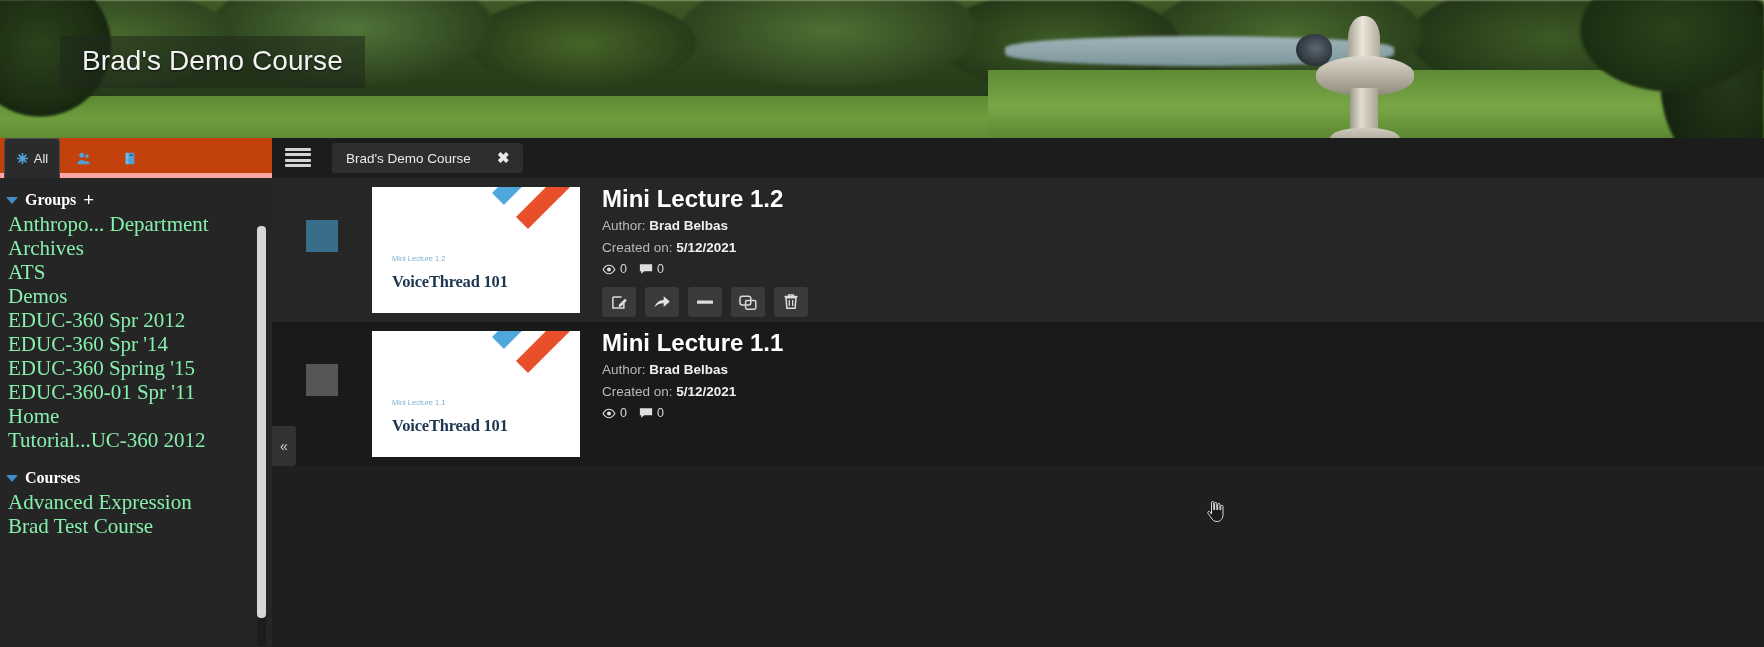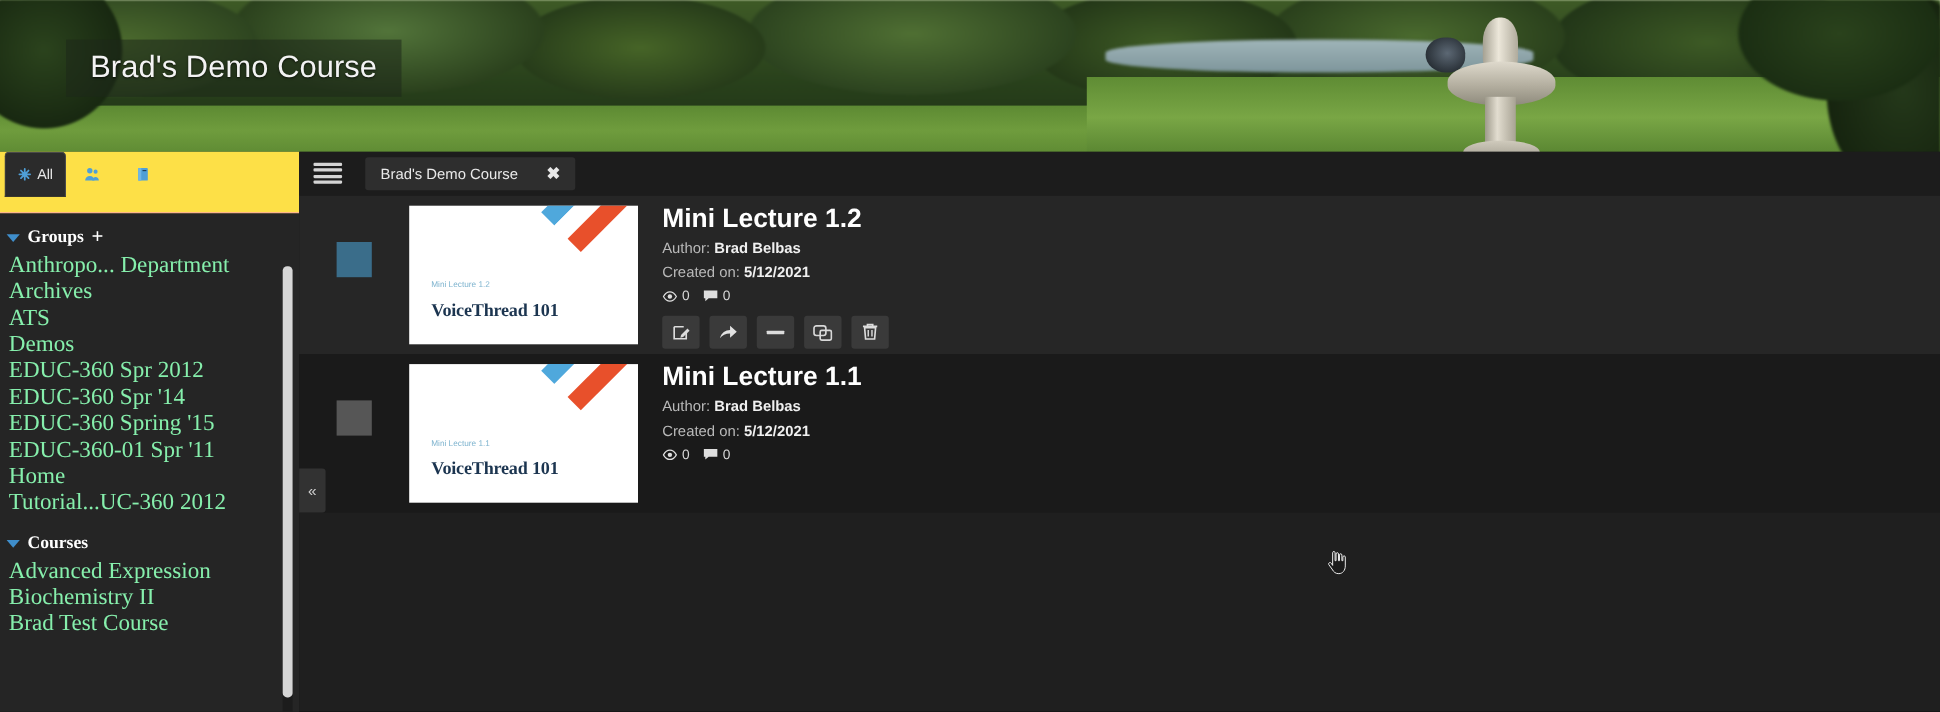--- a/index.html
+++ b/index.html
@@ -105,22 +105,22 @@
     white-space: nowrap;
     text-shadow: 0 1px 2px rgba(0,0,0,0.7);
   }
 
   
   .left-panel {
     position: absolute; left: 0; top: 138px; width: 272px; height: 509px;
     background: #252525;
   }
   .tabbar {
-    position: relative; height: 56px; background: #fde047;
-    border-bottom: 1px solid #fca5a5;
+    position: relative; height: 40px; background: #c2410c;
+    border-bottom: 5px solid #fca5a5;
   }
   .tab {
     position: absolute; top: 0; height: 41px;
     display: flex; align-items: center; justify-content: center; gap: 5px;
     color: #bfbfbf; font-size: 13px; cursor: pointer;
   }
   .tab.active {
     background: #2b2b2b;
     border: 1px solid #4a4a4a; border-bottom: 1px solid #2b2b2b;
     border-radius: 4px 4px 0 0;
@@ -343,21 +343,20 @@
         <div class="tree-item">EDUC-360 Spring '15</div>
         <div class="tree-item">EDUC-360-01 Spr '11</div>
         <div class="tree-item">Home</div>
         <div class="tree-item">Tutorial...UC-360 2012</div>
 
         <div class="group-head courses">
           <span class="caret"></span>
           <span>Courses</span>
         </div>
         <div class="tree-item">Advanced Expression</div>
-        <div class="tree-item">Biochemistry II</div>
         <div class="tree-item">Brad Test Course</div>
       </div>
       <div class="scrollbar-track">
         <div class="scrollbar-thumb"></div>
       </div>
     </div>
   </div>
 
   <div class="main">
 

